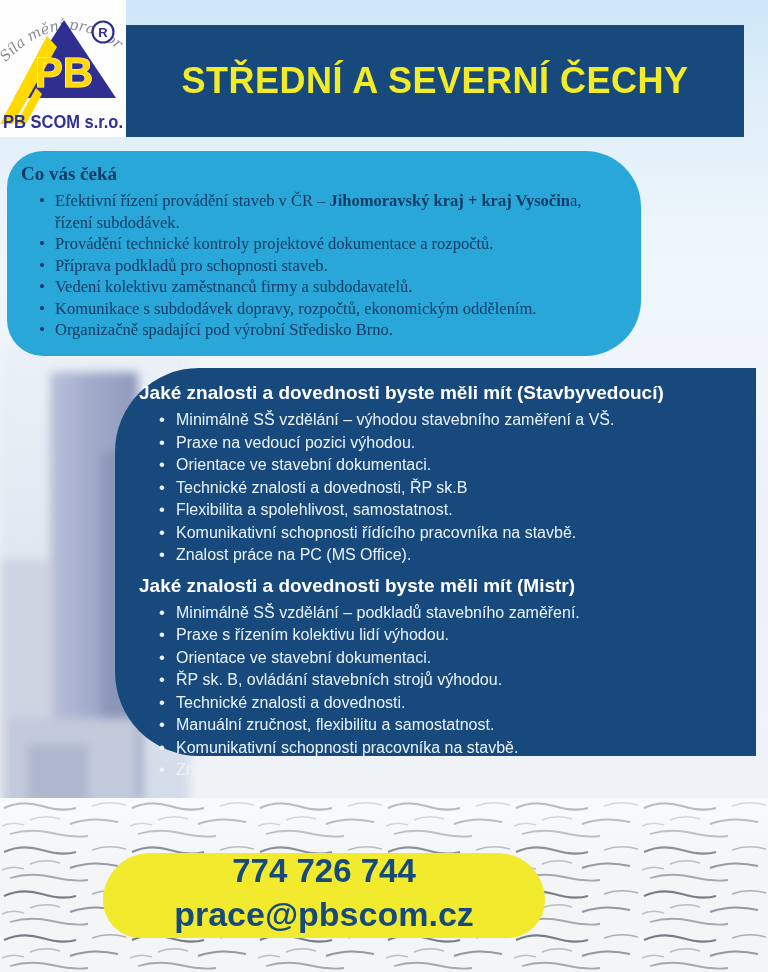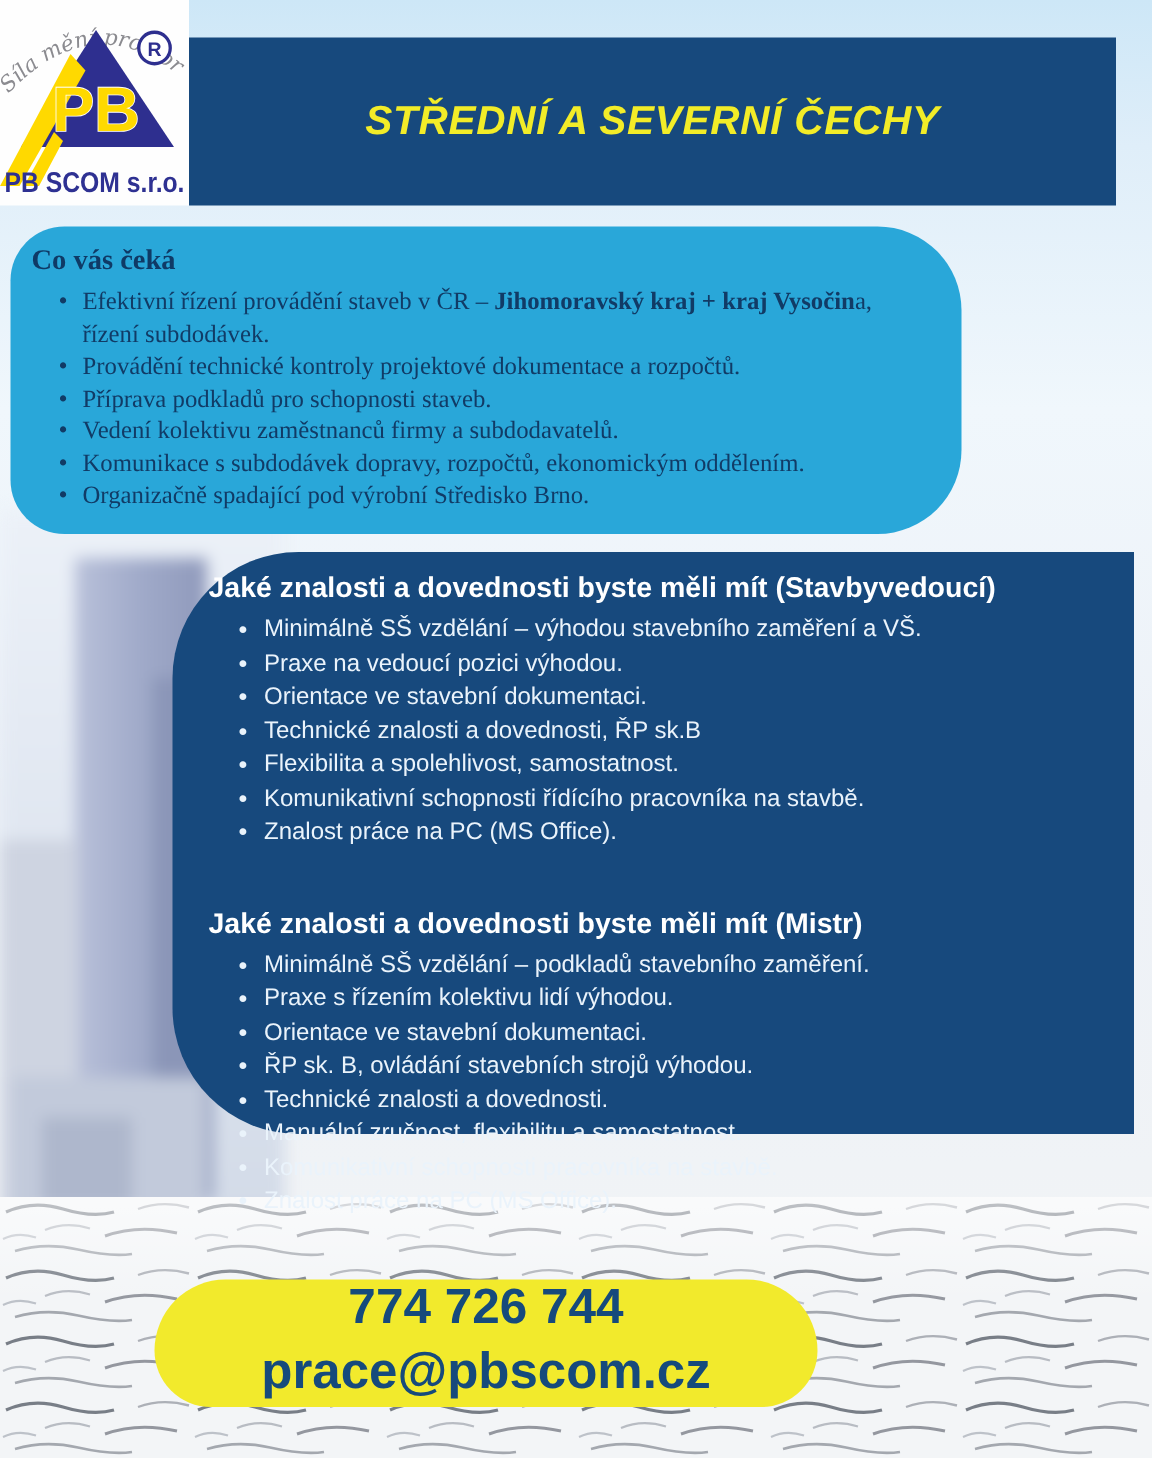--- a/index.html
+++ b/index.html
@@ -25,39 +25,39 @@
   
   .logo-panel{position:absolute;left:0;top:0;width:126px;height:137px;background:#fefefe;z-index:3;}
   
   .title-banner{
     position:absolute;left:126px;top:25px;width:618px;height:112px;
     background:#17497d;z-index:3;
     display:flex;flex-direction:column;justify-content:center;align-items:center;
     text-align:center;font-weight:bold;line-height:1.38;
   }
   .title-line1{font-size:36px;color:#ffffff;letter-spacing:.5px;}
-  .title-line2{font-size:27px;color:#f2ec28;letter-spacing:.5px;font-style:italic;}
+  .title-line2{font-size:36px;color:#f2ec28;letter-spacing:.5px;}
   
   .offer-box{
     position:absolute;left:7px;top:151px;width:634px;height:205px;
     background:#29a7d9;border-radius:36px 56px 56px 36px;z-index:3;
     padding:10px 26px 10px 14px;box-sizing:border-box;color:#113b66;font-family:Liberation Serif, serif;
   }
   .offer-box h3{margin:2px 0 5px 0;font-size:19px;color:#0f3a66;}
   .offer-box ul{list-style:none;margin:0;padding:0 0 0 34px;}
   .offer-box li{position:relative;font-size:16.5px;line-height:21.5px;}
   .offer-box li::before{content:"•";position:absolute;left:-16px;font-size:1.05em;}
   
   .skills-box{
     position:absolute;left:115px;top:368px;width:641px;height:388px;
     background:#17497d;border-radius:84px 0 0 84px;z-index:3;
     padding:14px 14px 14px 24px;box-sizing:border-box;color:#eaf3fb;
   }
   .skills-box h3{margin:0 0 5px 0;font-size:19px;color:#ffffff;}
-  .skills-box h3.second{margin-top:39px;}
+  .skills-box h3.second{margin-top:8px;}
   .skills-box ul{list-style:none;margin:0;padding:0 0 0 37px;}
   .skills-box li{position:relative;font-size:16px;line-height:22.5px;}
   .skills-box li::before{content:"•";position:absolute;left:-17px;font-size:1.05em;}
   
   .contact-box{
     position:absolute;left:103px;top:853px;width:442px;height:85px;
     background:#f2ea2c;border-radius:58px 58px 46px 46px;z-index:3;
     display:flex;flex-direction:column;justify-content:center;align-items:center;
     color:#164a7c;font-weight:bold;text-align:center;padding-bottom:6px;box-sizing:border-box;
   }

